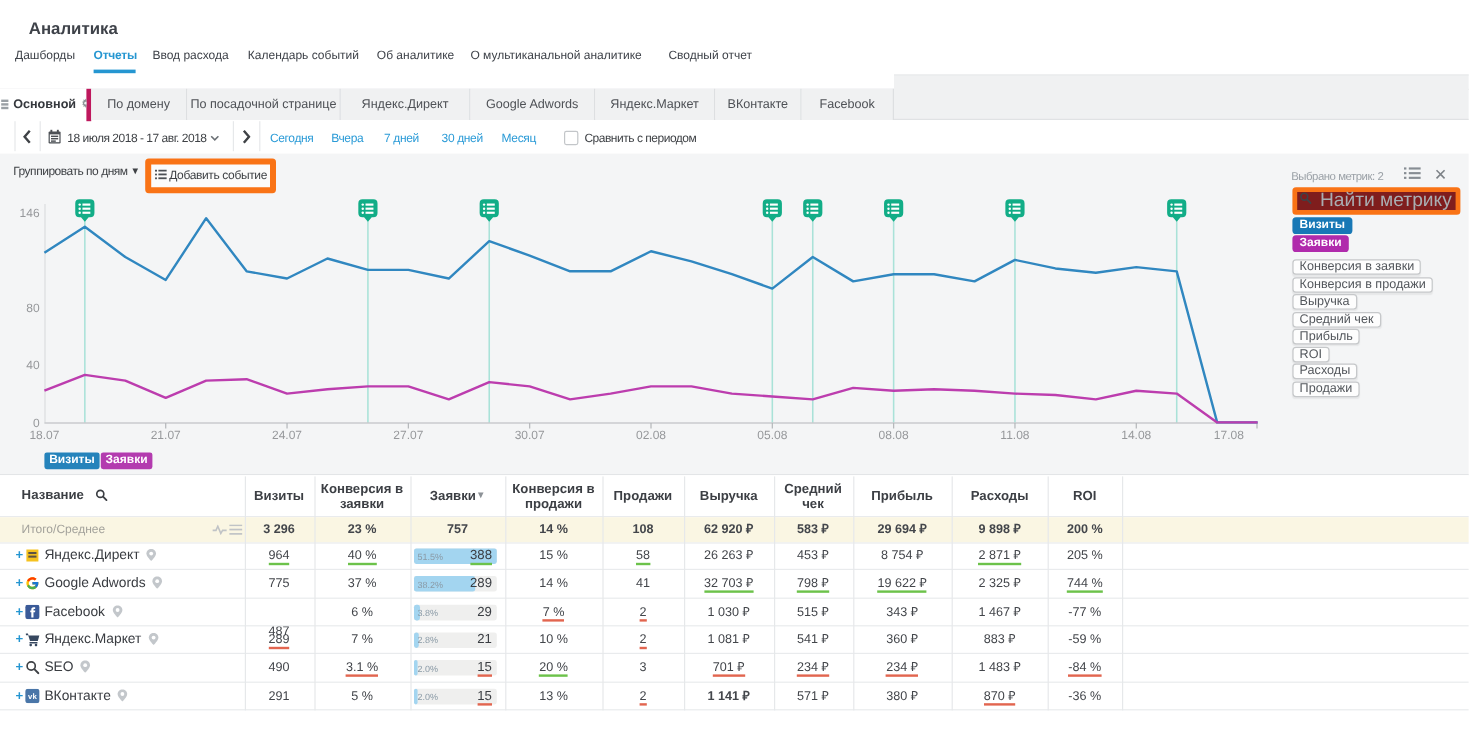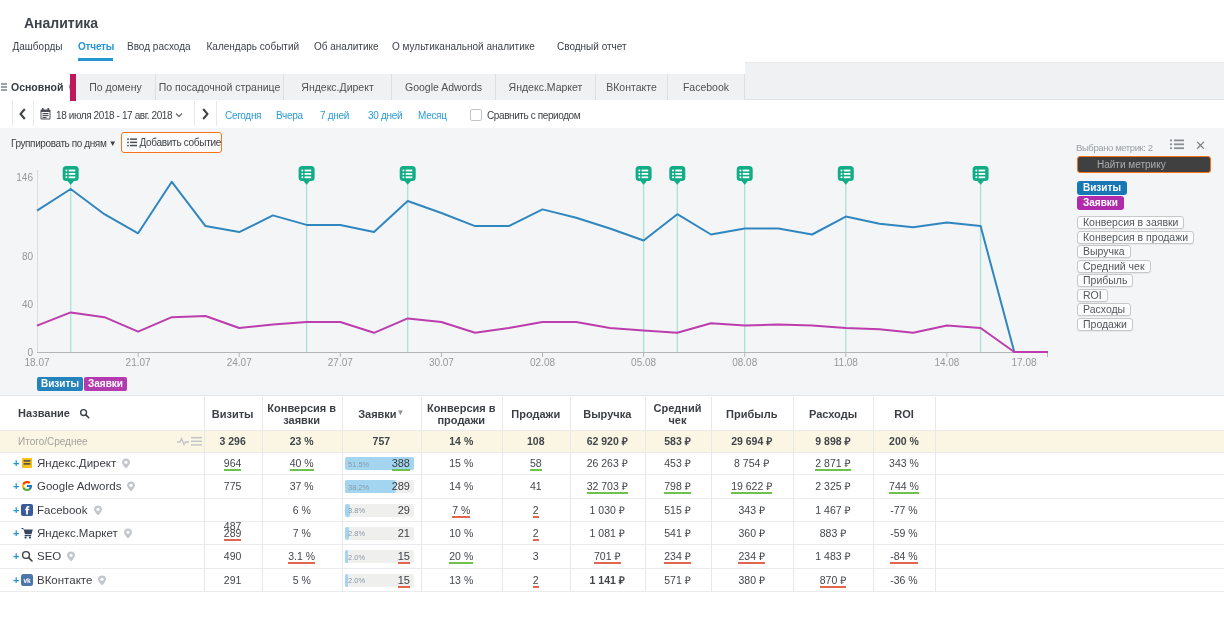--- a/index.html
+++ b/index.html
@@ -5,35 +5,35 @@
 body{width:1224px;height:617px;font-family:"Liberation Sans",sans-serif;background:#fff;position:relative;overflow:hidden}
 .abs{position:absolute}
 
 .title{left:24px;top:15px;font-size:14px;font-weight:bold;color:#3e4249}
 .nav{top:41px;font-size:10px;color:#3e4249;white-space:nowrap}
 
 .navline{left:78px;top:58px;width:35px;height:3px;background:#2596d1}
 
 .tabbar{left:0;top:74px;width:1224px;height:26px;background:#f0f1f2;border-top:1px solid #e3e5e7;border-bottom:1px solid #e0e2e4;box-sizing:border-box}
 .tab{top:74px;height:26px;line-height:26px;text-align:center;font-size:10.5px;white-space:nowrap;overflow:hidden;color:#4e5156;border-right:1px solid #dddfe1;box-sizing:border-box;background:#f0f1f2}
-.tab.active{background:#fff;font-weight:bold;color:#35383d;height:27px;border-right:6px solid #be185d}
+.tab.active{background:#fff;font-weight:bold;color:#35383d;height:27px;border-right:4px solid #be185d}
 .handle{left:1px;top:83px;width:6px;height:1.5px;background:#9aa0a5;box-shadow:0 3px 0 #9aa0a5,0 6px 0 #9aa0a5;z-index:5}
 .dsep{top:101px;width:1px;height:25px;background:#e6e8ea}
 .dtext{top:110px;font-size:10px;letter-spacing:-0.4px;color:#3f4246;white-space:nowrap}
 .dlink{top:110px;font-size:10px;letter-spacing:-0.3px;color:#2b9bd7;white-space:nowrap}
 .checkbox{left:470px;top:109px;width:10px;height:10px;border:1px solid #c3c6c9;border-radius:2px;background:#fff}
 
 .grayzone{left:0;top:128px;width:1224px;height:268px;background:#f4f5f6;border-bottom:1px solid #e3e5e7;box-sizing:border-box}
 .grp{left:11px;top:138px;font-size:10px;letter-spacing:-0.4px;color:#3f4246}
-.addbtn{left:121px;top:132px;width:99px;height:19px;border:1px solid #f97316;border-radius:3px;background:#fbfbfb;font-size:10px;letter-spacing:-0.3px;color:#3f4246;line-height:19px;text-align:right;white-space:nowrap}
+.addbtn{left:121px;top:132px;width:99px;height:19px;border:5px solid #f97316;border-radius:3px;background:#fbfbfb;font-size:10px;letter-spacing:-0.3px;color:#3f4246;line-height:19px;text-align:center;white-space:nowrap}
 .legend{top:377px;height:14px;line-height:14px;padding:0 4px;border-radius:2px;color:#fff;font-size:10px;font-weight:bold}
 
 .rp-title{left:1076px;top:142px;font-size:9.5px;letter-spacing:-0.4px;color:#9ba1a7}
 .rp-x{left:1195px;top:138px;font-size:13px;color:#7d8287}
-.search{left:1077px;top:156px;width:113px;height:15px;border:1px solid #f97316;border-radius:3px;background:#404040;font-size:10px;color:#a9adb1;line-height:15px;padding-left:19px}
+.search{left:1077px;top:156px;width:113px;height:15px;border:4px solid #f97316;border-radius:3px;background:#7f1d1d;font-size:16px;color:#a9adb1;line-height:15px;padding-left:19px}
 .tag{left:1077px;height:13.5px;line-height:13.5px;border-radius:3px;color:#fff;font-size:10px;font-weight:bold;padding:0 6px;white-space:nowrap}
 .tago{left:1077px;height:11px;line-height:11px;border:1px solid #c6c8ca;border-radius:3px;background:#fdfdfd;color:#53575c;font-size:10.5px;padding:0 5px;white-space:nowrap;box-shadow:0 1px 1px rgba(0,0,0,.06)}
 
 .tablezone{left:0;top:396px;width:1224px;height:221px;background:#fff}
 .th{top:397px;height:33px;font-size:11px;font-weight:bold;color:#3c3f44;display:flex;align-items:center;justify-content:center;text-align:center;line-height:12px}
 .vline{top:397px;width:1px;height:195px;background:#e6e8ea}
 .hline{left:0;width:1224px;height:1px;background:#e9ebed}
 .trow{left:0;width:1224px;height:23px}
 .cell{top:0;height:23px;line-height:23px;font-size:10.5px;color:#43464b;text-align:center;position:absolute}
 .u-g{border-bottom:2px solid #6cc24a;padding-bottom:0px}
@@ -323,21 +323,21 @@
         <span class="pct">51.5%</span>
         <span class="num"><span class="u-g">388</span></span>
       </div>
     </div>
 <div class="cell" style="left:421.0px;width:80.5px;">15 %</div>
 <div class="cell" style="left:501.5px;width:68.5px;"><span class="u-g">58</span></div>
 <div class="cell" style="left:570.0px;width:74.5px;">26 263 ₽</div>
 <div class="cell" style="left:644.5px;width:66.0px;">453 ₽</div>
 <div class="cell" style="left:710.5px;width:82.5px;">8 754 ₽</div>
 <div class="cell" style="left:793.0px;width:80.0px;"><span class="u-g">2 871 ₽</span></div>
-<div class="cell" style="left:873.0px;width:62.0px;">343 %</div>
+<div class="cell" style="left:873.0px;width:62.0px;">205 %</div>
 </div>
 <div class="abs hline" style="top:474.3px"></div>
 <div class="abs trow" style="top:475.3px">
 <div class="name">
       <span class="plus" style="position:absolute;left:13px">+</span>
       <svg width="12" height="12" viewBox="0 0 48 48" style="position:absolute;left:21px;top:5px">
         <path fill="#ffc107" d="M43.6 20.1H42V20H24v8h11.3C33.7 32.7 29.2 36 24 36c-6.6 0-12-5.4-12-12s5.4-12 12-12c3.1 0 5.9 1.2 8 3l5.7-5.7C34.6 6 29.6 4 24 4 12.9 4 4 12.9 4 24s8.9 20 20 20 20-8.9 20-20c0-1.3-.1-2.6-.4-3.9z"></path>
         <path fill="#ff3d00" d="M6.3 14.7l6.6 4.8C14.7 15.1 18.9 12 24 12c3.1 0 5.9 1.2 8 3l5.7-5.7C34.6 6 29.6 4 24 4 16.3 4 9.7 8.3 6.3 14.7z"></path>
         <path fill="#4caf50" d="M24 44c5.2 0 9.9-2 13.4-5.2l-6.2-5.2C29.2 35.1 26.7 36 24 36c-5.2 0-9.6-3.3-11.3-8l-6.5 5C9.5 39.6 16.2 44 24 44z"></path>
         <path fill="#1976d2" d="M43.6 20.1H42V20H24v8h11.3c-.8 2.2-2.2 4.2-4.1 5.6l6.2 5.2C36.9 39.2 44 34 44 24c0-1.3-.1-2.6-.4-3.9z"></path>

